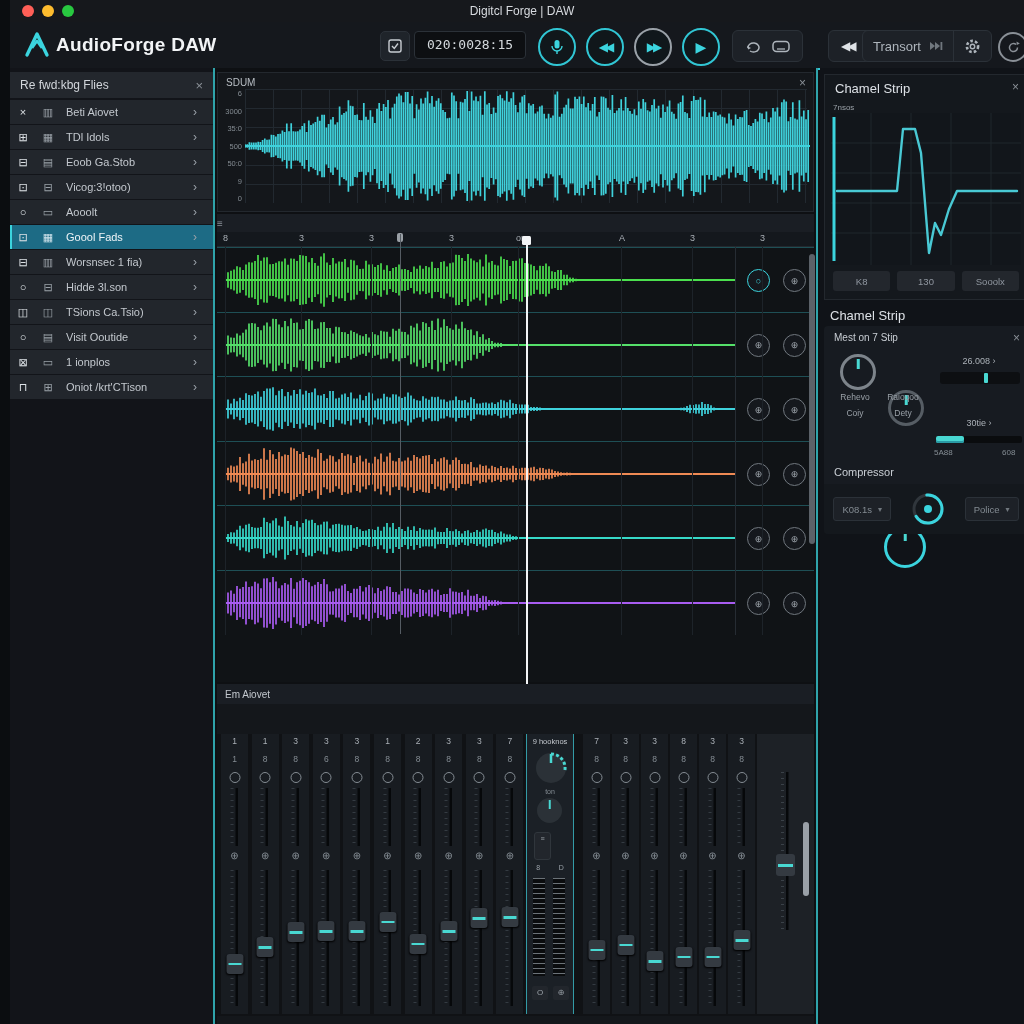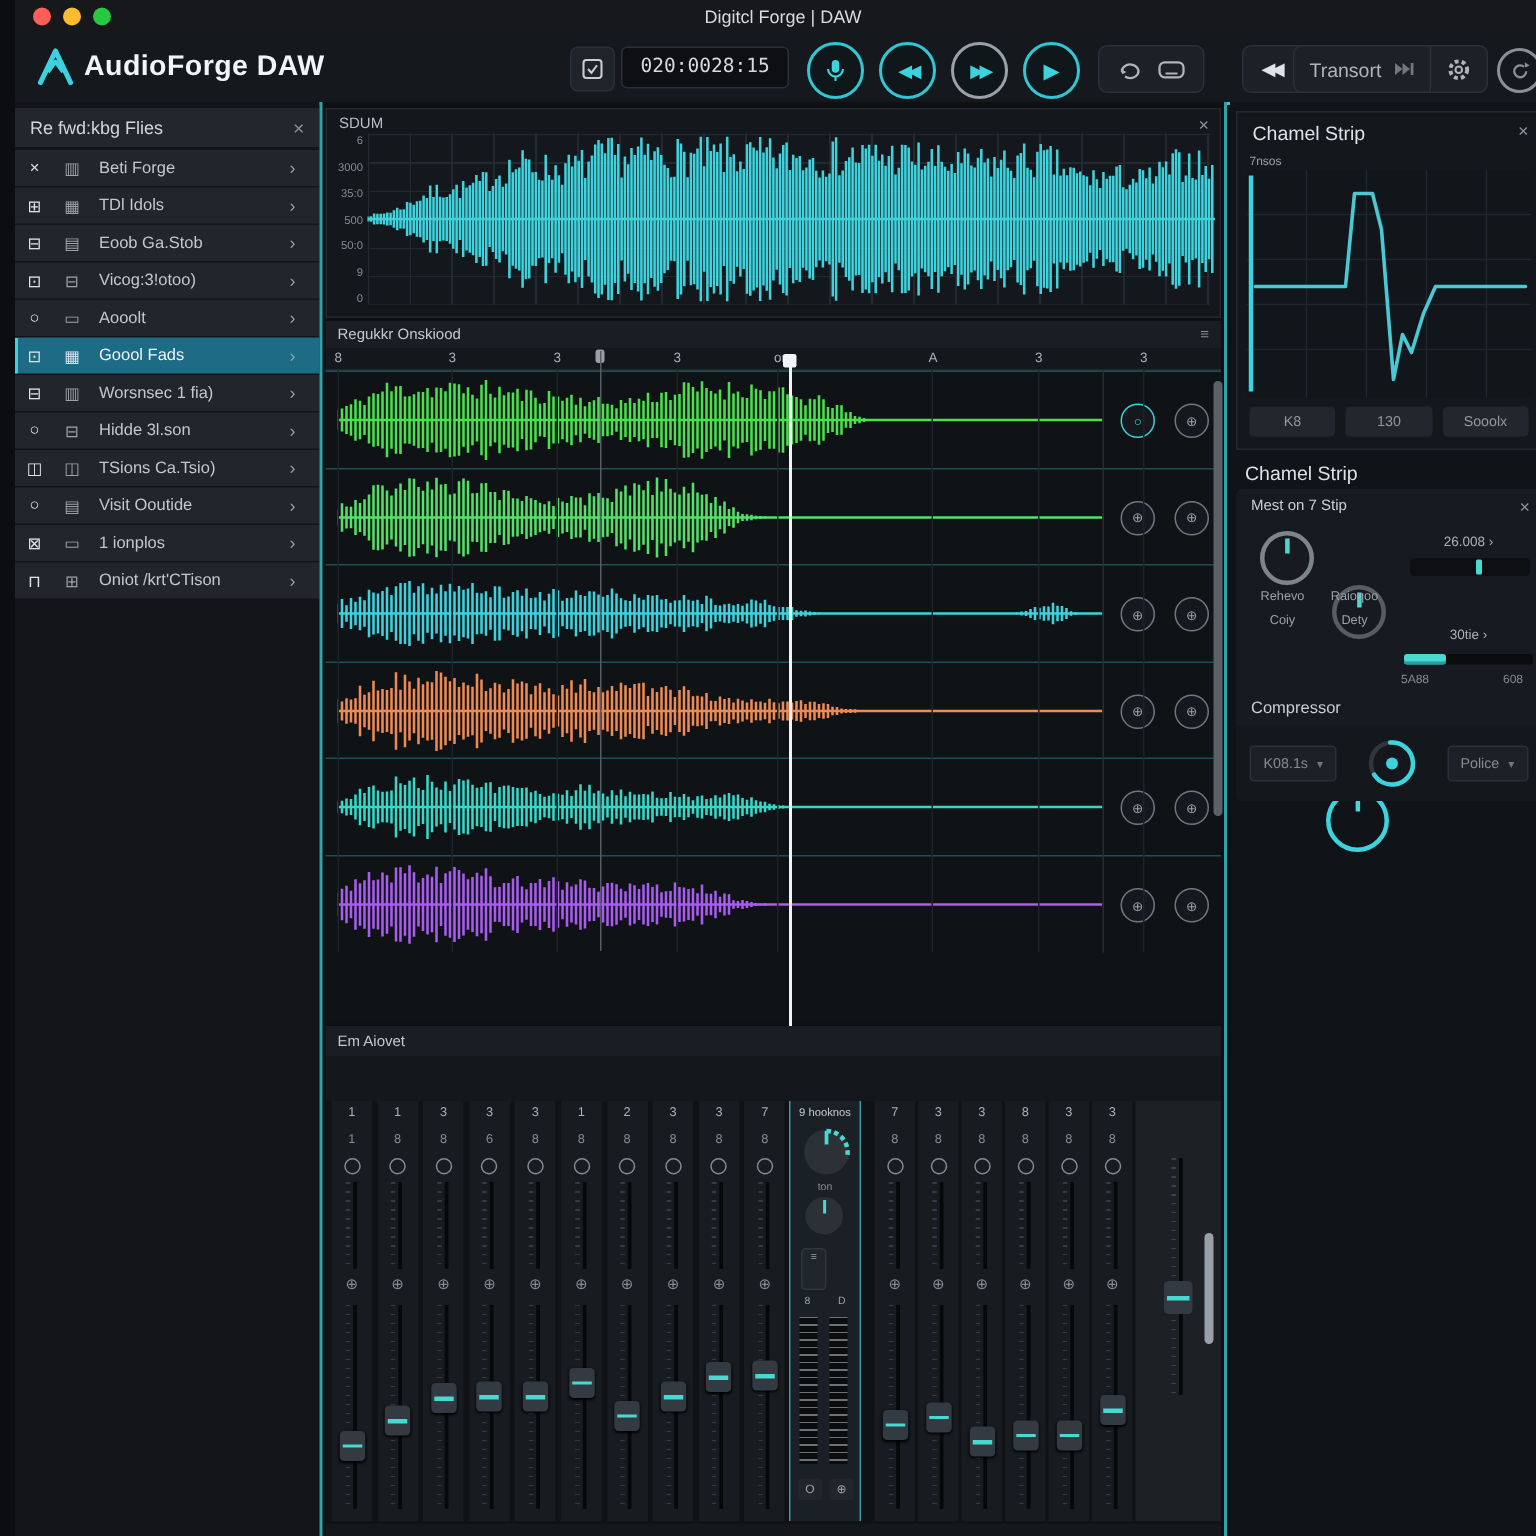--- a/index.html
+++ b/index.html
@@ -269,21 +269,21 @@
 
   <div id="sidebar" class="abs">
     <div id="sb-head" class="abs">
       <span id="sb-title">Re fwd:kbg Flies</span>
       <span id="sb-close">×</span>
     </div>
     <div id="sb-list" class="abs">
         <div class="sb-item">
           <div class="sb-i1">×</div>
           <div class="sb-i2">▥</div>
-          <div class="sb-lab">Beti Forge</div>
+          <div class="sb-lab">Beti Aiovet</div>
           <div class="sb-chev">›</div>
         </div>
         <div class="sb-item">
           <div class="sb-i1">⊞</div>
           <div class="sb-i2">▦</div>
           <div class="sb-lab">TDl Idols</div>
           <div class="sb-chev">›</div>
         </div>
         <div class="sb-item">
           <div class="sb-i1">⊟</div>
@@ -365,21 +365,20 @@
       <div id="spec-plot" class="abs">
           <svg width="565" height="114" style="position: absolute; left: 0px; top: 0px;">
             <line x1="0" y1="57" x2="565" y2="57" stroke="#3fd2dc" stroke-width="1.8"></line>
             <path d="M0.0 55.3V58.7M2.2 55.2V58.8M4.4 53.3V60.7M6.6 53.5V60.5M8.8 53.5V60.5M11.0 53.4V60.6M13.2 52.7V61.3M15.4 52.9V61.1M17.6 51.1V62.9M19.8 49.5V64.5M22.0 50.7V63.3M24.2 50.5V63.5M26.4 45.7V68.3M28.6 46.1V67.9M30.8 47.5V66.5M33.0 45.1V68.9M35.2 44.8V69.2M37.4 41.4V72.6M39.6 43.0V71.0M41.8 34.6V79.4M44.0 42.3V71.7M46.2 34.2V79.8M48.4 42.2V71.8M50.6 42.6V71.4M52.8 42.3V71.7M55.0 40.5V73.5M57.2 37.1V76.9M59.4 34.2V79.8M61.6 43.0V71.0M63.8 31.6V82.4M66.0 36.0V78.0M68.2 34.5V79.5M70.4 32.9V81.1M72.6 27.7V86.3M74.8 31.7V82.3M77.0 25.7V88.3M79.2 25.8V88.2M81.4 38.4V75.6M83.6 35.0V79.0M85.8 30.4V83.6M88.0 28.0V86.0M90.2 35.5V78.5M92.4 33.3V80.7M94.6 17.5V96.5M96.8 25.8V88.2M99.0 23.9V90.1M101.2 22.6V91.4M103.4 11.2V102.8M105.6 16.8V97.2M107.8 17.3V96.7M110.0 25.9V88.1M112.2 25.6V88.4M114.4 30.9V83.1M116.6 31.3V82.7M118.8 14.1V99.9M121.0 27.7V86.3M123.2 30.8V83.2M125.4 21.2V92.8M127.6 27.8V86.2M129.8 34.1V79.9M132.0 19.8V94.2M134.2 14.1V99.9M136.4 22.0V92.0M138.6 14.9V99.1M140.8 18.1V95.9M143.0 11.0V103.0M145.2 29.6V84.4M147.4 18.6V95.4M149.6 14.7V99.3M151.8 7.4V106.6M154.0 4.4V109.6M156.2 6.6V107.4M158.4 13.2V100.8M160.6 3.0V111.0M162.8 2.9V111.1M165.0 14.4V99.6M167.2 7.0V107.0M169.4 29.3V84.7M171.6 15.3V98.7M173.8 20.5V93.5M176.0 9.6V104.4M178.2 14.4V99.6M180.4 8.7V105.3M182.6 2.6V111.4M184.8 14.2V99.8M187.0 6.9V107.1M189.2 17.7V96.3M191.4 11.8V102.2M193.6 9.2V104.8M195.8 14.3V99.7M198.0 20.9V93.1M200.2 23.0V91.0M202.4 29.2V84.8M204.6 28.8V85.2M206.8 3.6V110.4M209.0 6.6V107.4M211.2 12.2V101.8M213.4 29.2V84.8M215.6 12.8V101.2M217.8 13.5V100.5M220.0 10.0V104.0M222.2 2.1V111.9M224.4 21.9V92.1M226.6 2.4V111.6M228.8 11.6V102.4M231.0 7.4V106.6M233.2 12.3V101.7M235.4 6.7V107.3M237.6 25.7V88.3M239.8 2.2V111.8M242.0 15.6V98.4M244.2 13.9V100.1M246.4 25.1V88.9M248.6 18.6V95.4M250.8 23.7V90.3M253.0 7.1V106.9M255.2 5.8V108.2M257.4 9.3V104.7M259.6 11.4V102.6M261.8 2.3V111.7M264.0 12.7V101.3M266.2 9.2V104.8M268.4 3.2V110.8M270.6 16.0V98.0M272.8 23.2V90.8M275.0 13.4V100.6M277.2 7.6V106.4M279.4 6.0V108.0M281.6 24.3V89.7M283.8 14.2V99.8M286.0 16.4V97.6M288.2 15.0V99.0M290.4 24.5V89.5M292.6 22.6V91.4M294.8 17.4V96.6M297.0 16.4V97.6M299.2 24.8V89.2M301.4 29.4V84.6M303.6 24.7V89.3M305.8 28.8V85.2M308.0 26.6V87.4M310.2 5.4V108.6M312.4 2.5V111.5M314.6 27.8V86.2M316.8 24.7V89.3M319.0 18.4V95.6M321.2 15.8V98.2M323.4 9.4V104.6M325.6 19.4V94.6M327.8 19.6V94.4M330.0 7.7V106.3M332.2 10.0V104.0M334.4 7.5V106.5M336.6 14.9V99.1M338.8 7.5V106.5M341.0 18.2V95.8M343.2 14.0V100.0M345.4 21.5V92.5M347.6 15.0V99.0M349.8 8.1V105.9M352.0 27.4V86.6M354.2 22.9V91.1M356.4 7.5V106.5M358.6 7.7V106.3M360.8 9.3V104.7M363.0 18.7V95.3M365.2 20.8V93.2M367.4 6.0V108.0M369.6 24.0V90.0M371.8 21.5V92.5M374.0 18.9V95.1M376.2 10.3V103.7M378.4 21.6V92.4M380.6 7.9V106.1M382.8 18.9V95.1M385.0 22.1V91.9M387.2 24.8V89.2M389.4 20.3V93.7M391.6 26.3V87.7M393.8 12.4V101.6M396.0 19.8V94.2M398.2 10.0V104.0M400.4 13.3V100.7M402.6 21.3V92.7M404.8 22.6V91.4M407.0 16.1V97.9M409.2 10.3V103.7M411.4 19.4V94.6M413.6 16.7V97.3M415.8 28.7V85.3M418.0 15.6V98.4M420.2 23.0V91.0M422.4 17.5V96.5M424.6 11.4V102.6M426.8 22.8V91.2M429.0 24.8V89.2M431.2 29.7V84.3M433.4 14.6V99.4M435.6 13.0V101.0M437.8 6.6V107.4M440.0 22.9V91.1M442.2 24.2V89.8M444.4 29.1V84.9M446.6 12.1V101.9M448.8 7.0V107.0M451.0 11.1V102.9M453.2 10.7V103.3M455.4 8.3V105.7M457.6 27.4V86.6M459.8 10.7V103.3M462.0 28.0V86.0M464.2 23.5V90.5M466.4 27.9V86.1M468.6 22.5V91.5M470.8 22.9V91.1M473.0 26.5V87.5M475.2 25.4V88.6M477.4 27.8V86.2M479.6 28.6V85.4M481.8 34.5V79.5M484.0 24.5V89.5M486.2 30.5V83.5M488.4 36.4V77.6M490.6 25.6V88.4M492.8 30.1V83.9M495.0 28.1V85.9M497.2 28.2V85.8M499.4 22.0V92.0M501.6 21.0V93.0M503.8 35.9V78.1M506.0 37.1V76.9M508.2 34.1V79.9M510.4 30.1V83.9M512.6 32.6V81.4M514.8 23.7V90.3M517.0 24.5V89.5M519.2 29.9V84.1M521.4 22.6V91.4M523.6 33.3V80.7M525.8 28.5V85.5M528.0 18.9V95.1M530.2 22.5V91.5M532.4 18.6V95.4M534.6 27.4V86.6M536.8 13.2V100.8M539.0 10.5V103.5M541.2 12.5V101.5M543.4 32.3V81.7M545.6 28.0V86.0M547.8 13.3V100.7M550.0 29.6V84.4M552.2 30.6V83.4M554.4 11.3V102.7M556.6 27.6V86.4M558.8 21.6V92.4M561.0 30.2V83.8M563.2 21.0V93.0" stroke="#3fd2dc" stroke-width="1.7" fill="none"></path>
           </svg>
         </div>
     </div>
 
     <div id="trackpanel" class="abs">
       <div id="tp-head" class="abs">
-        <span id="tp-title">Regukkr Onskiood</span>
         <span id="tp-menu">≡</span>
       </div>
       <div id="ruler" class="abs">
           <span class="rul-lab" style="left: 6px;">8</span>
           <span class="rul-lab" style="left: 82px;">3</span>
           <span class="rul-lab" style="left: 152px;">3</span>
           <span class="rul-lab" style="left: 232px;">3</span>
           <span class="rul-lab" style="left: 299px;">ons</span>
           <span class="rul-lab" style="left: 402px;">A</span>
           <span class="rul-lab" style="left: 473px;">3</span>

